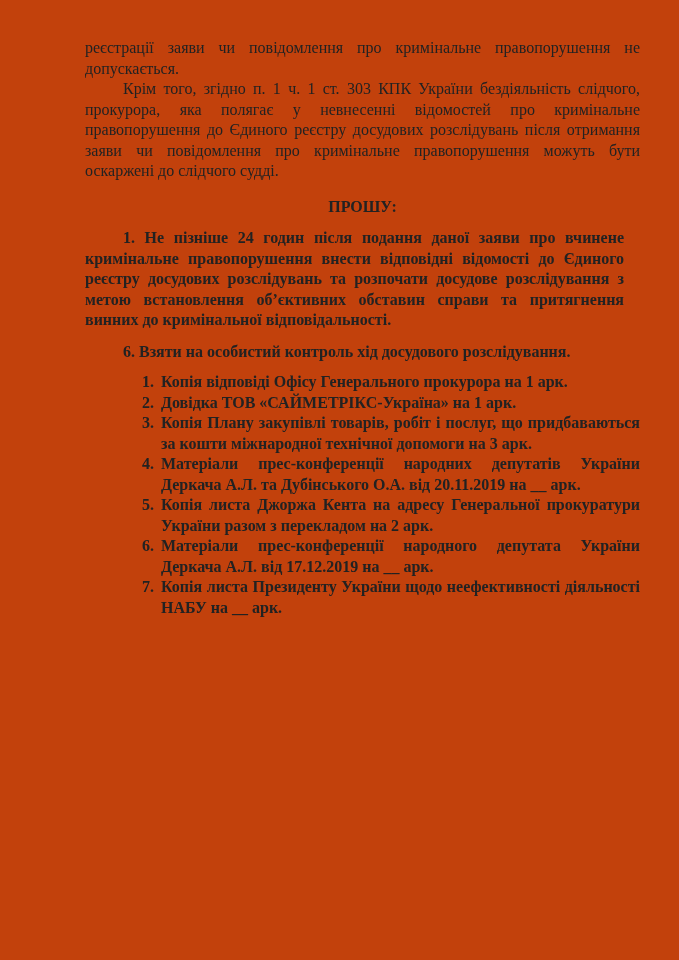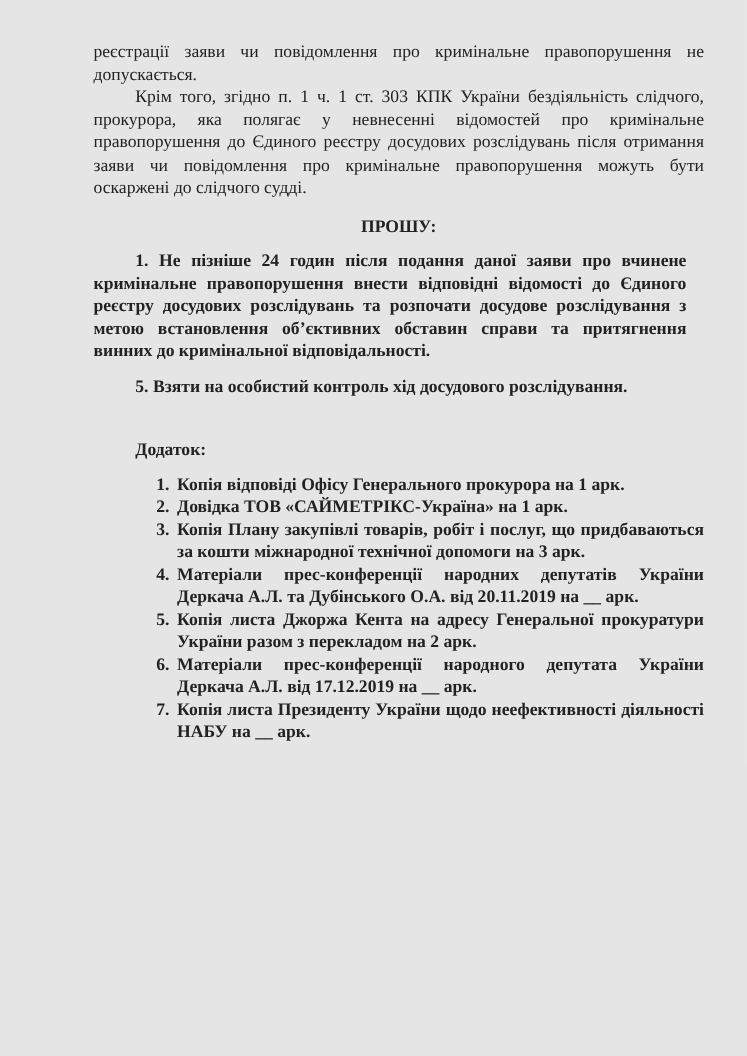--- a/index.html
+++ b/index.html
@@ -5,21 +5,21 @@
   html, body {
     margin: 0;
     padding: 0;
     background: #ffffff;
   }
   .page {
     position: relative;
     box-sizing: border-box;
     width: 679px;
     height: 960px;
-    background: #e5e5e5;
+    background: #c2410c;
     padding: 38px 39px 0 85px;
     font-family: "Liberation Serif", serif;
     font-size: 16px;
     line-height: 20.5px;
     color: #222222;
     text-align: justify;
     overflow: hidden;
   }
   .para {
     margin: 0;
@@ -80,24 +80,23 @@
 
   <p class="para">реєстрації заяви чи повідомлення про кримінальне правопорушення не допускається.</p>
 
   <p class="para indent">Крім того, згідно п. 1 ч. 1 ст. 303 КПК України бездіяльність слідчого, прокурора, яка полягає у невнесенні відомостей про кримінальне правопорушення до Єдиного реєстру досудових розслідувань після отримання заяви чи повідомлення про кримінальне правопорушення можуть бути оскаржені до слідчого судді.</p>
 
 
   <p class="request-heading">ПРОШУ:</p>
 
   <div>
       <p class="request-para">1. Не пізніше 24 годин після подання даної заяви про вчинене кримінальне правопорушення внести відповідні відомості до Єдиного реєстру досудових розслідувань та розпочати досудове розслідування з метою встановлення об’єктивних обставин справи та притягнення винних до кримінальної відповідальності.</p>
-      <p class="request-para">5. Взяти на особистий контроль хід досудового розслідування.</p>
+      <p class="request-para">6. Взяти на особистий контроль хід досудового розслідування.</p>
     </div>
 
-  <p class="attachments-heading">Додаток:</p>
 
   <ol class="attachments">
       <li>Копія відповіді Офісу Генерального прокурора на 1 арк.</li>
       <li>Довідка ТОВ «САЙМЕТРІКС-Україна» на 1 арк.</li>
       <li>Копія Плану закупівлі товарів, робіт і послуг, що придбаваються за кошти міжнародної технічної допомоги на 3 арк.</li>
       <li>Матеріали прес-конференції народних депутатів України Деркача А.Л. та Дубінського О.А. від 20.11.2019 на __ арк.</li>
       <li>Копія листа Джоржа Кента на адресу Генеральної прокуратури України разом з перекладом на 2 арк.</li>
       <li>Матеріали прес-конференції народного депутата України Деркача А.Л. від 17.12.2019 на __ арк.</li>
       <li>Копія листа Президенту України щодо неефективності діяльності НАБУ на __ арк.</li>
     </ol>

